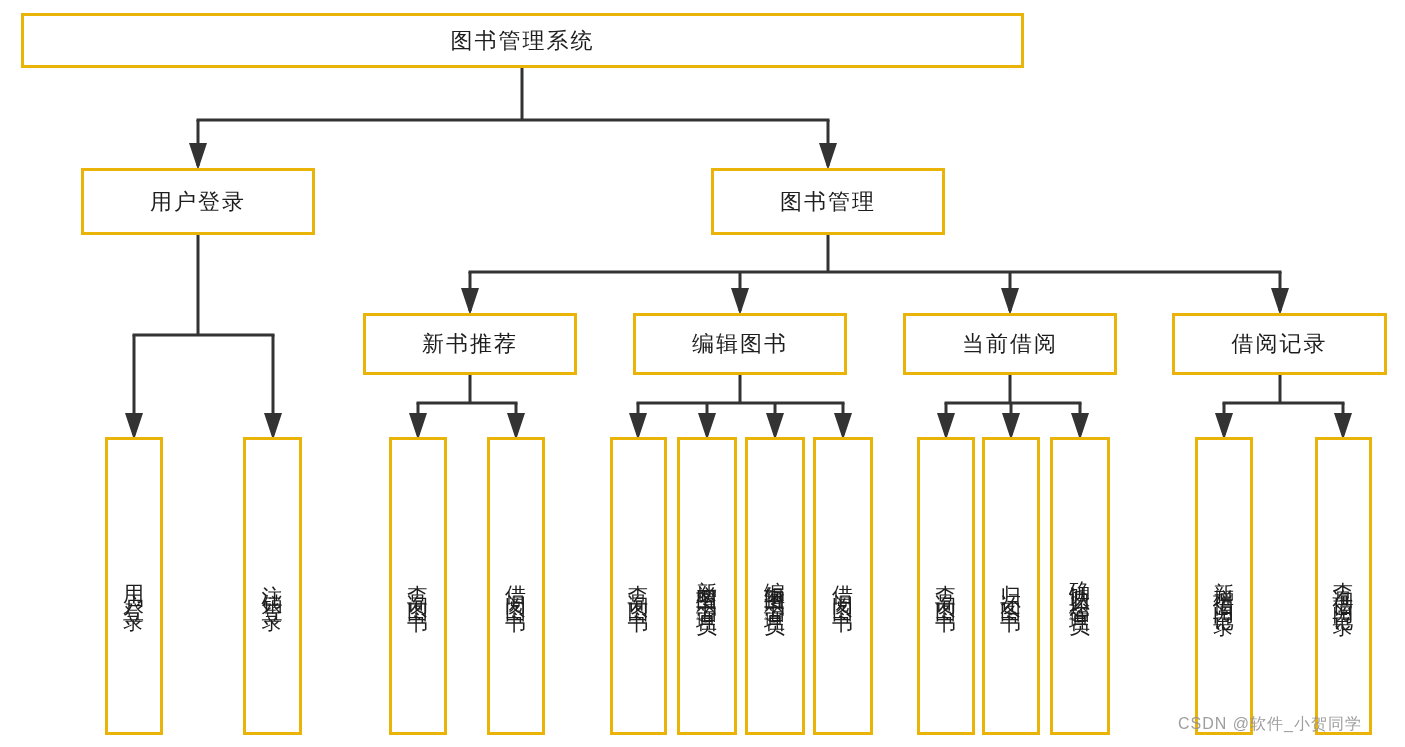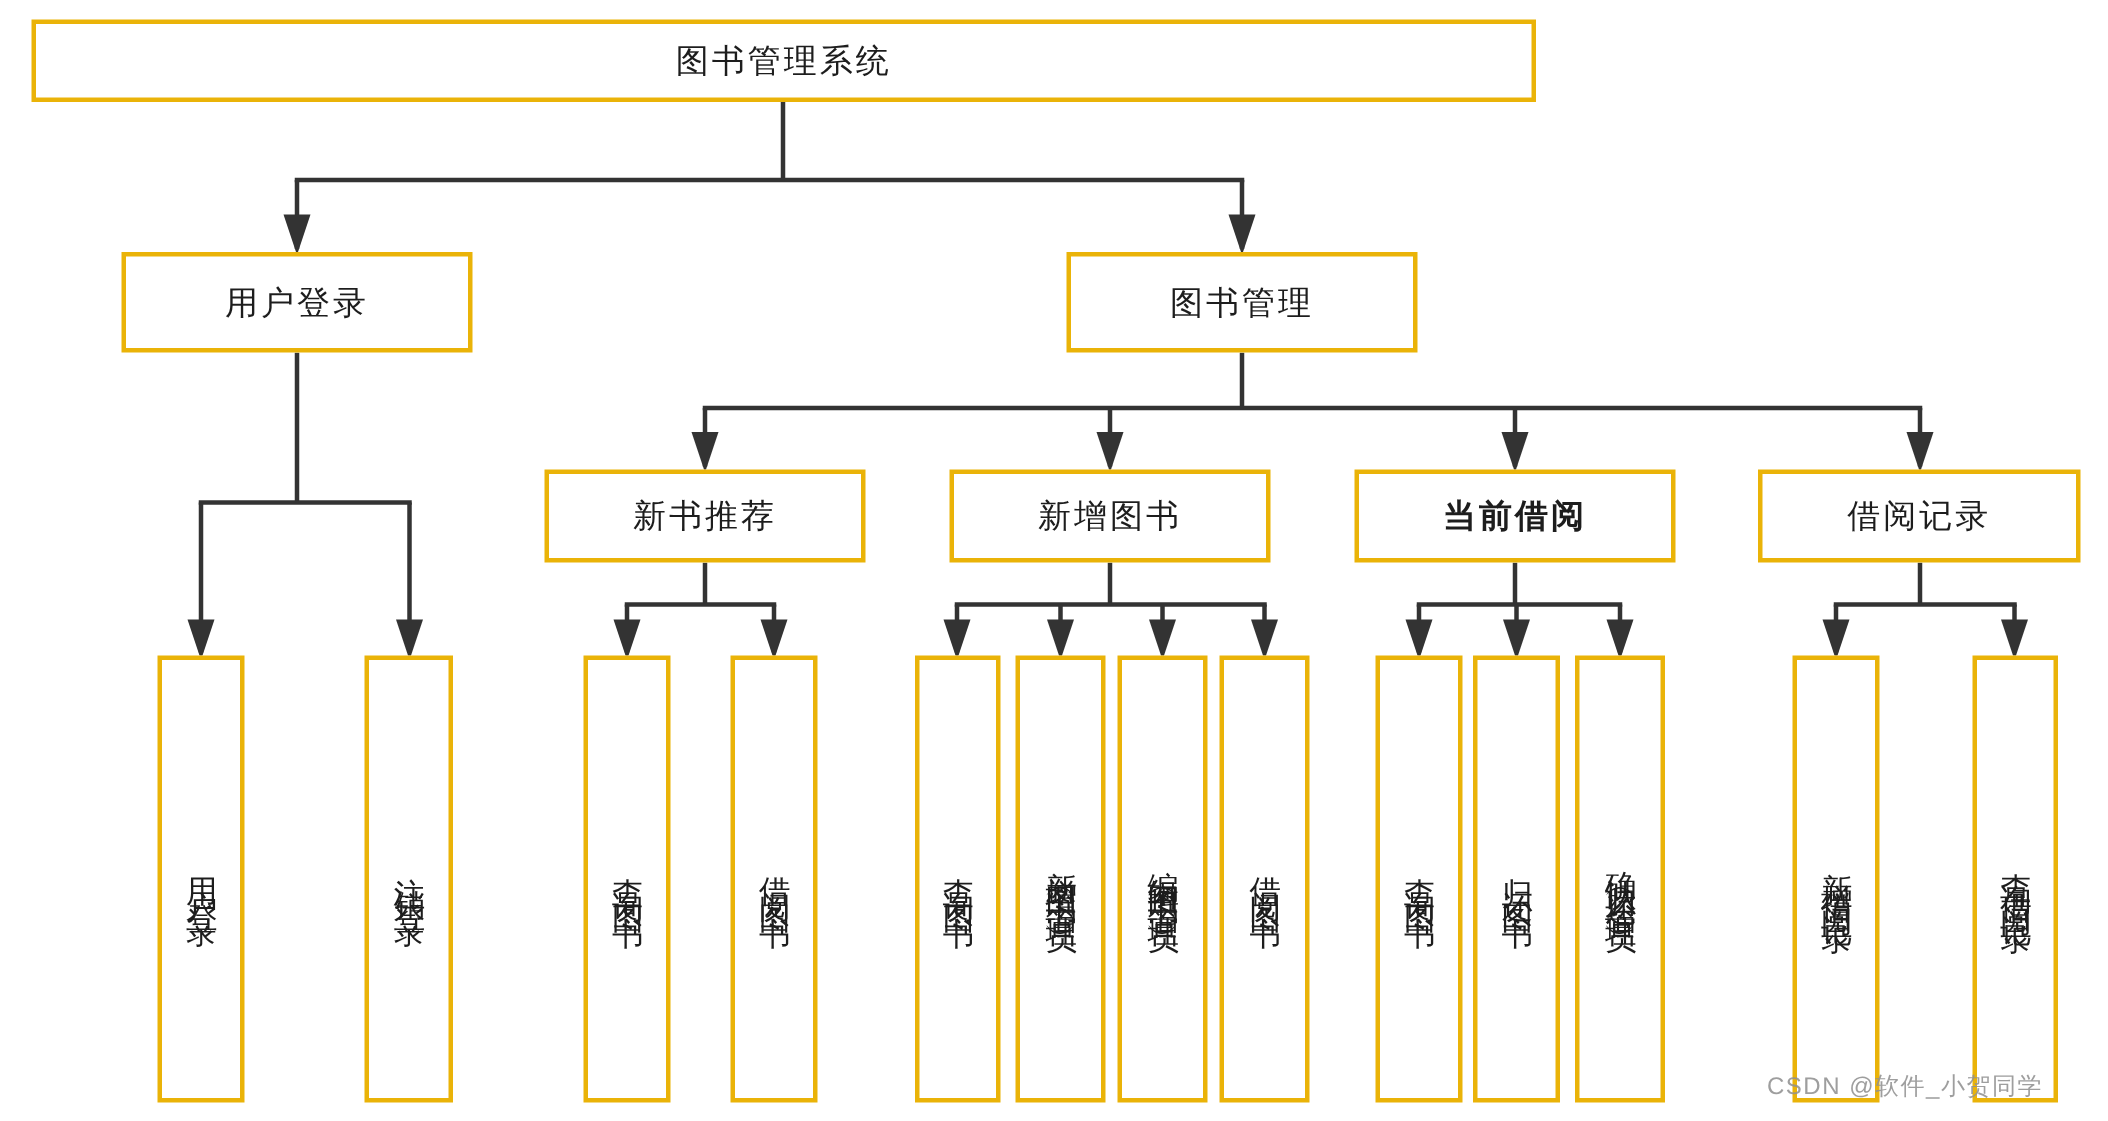--- a/index.html
+++ b/index.html
@@ -133,22 +133,22 @@
       <polygon points="1334,413 1352,413 1343,440"></polygon>
     </g>
   </svg>
 
   <div class="box hbox root">图书管理系统</div>
 
   <div class="box hbox" style="left:81px; top:168px; width:234px; height:67px;">用户登录</div>
   <div class="box hbox" style="left:711px; top:168px; width:234px; height:67px;font-family:Liberation Serif, serif;">图书管理</div>
 
   <div class="box hbox" style="left:363px; top:313px; width:214px; height:62px;text-align:right;">新书推荐</div>
-  <div class="box hbox" style="left:633px; top:313px; width:214px; height:62px;">新增图书</div>
-  <div class="box hbox" style="left:903px; top:313px; width:214px; height:62px;font-weight:bold;">当前借阅</div>
+  <div class="box hbox" style="left:633px; top:313px; width:214px; height:62px;">编辑图书</div>
+  <div class="box hbox" style="left:903px; top:313px; width:214px; height:62px;">当前借阅</div>
   <div class="box hbox" style="left:1172px; top:313px; width:215px; height:62px;">借阅记录</div>
 
   <div class="box leaf" style="left:105px; width:58px;">用户登录</div>
   <div class="box leaf" style="left:243px; width:59px;">注销登录</div>
 
   <div class="box leaf" style="left:389px; width:58px;">查询图书</div>
   <div class="box leaf" style="left:487px; width:58px;">借阅图书</div>
 
   <div class="box leaf" style="left:610px; width:57px;">查询图书</div>
   <div class="box leaf" style="left:677px; width:60px; letter-spacing:5px;">新增图书（管理员）</div>

